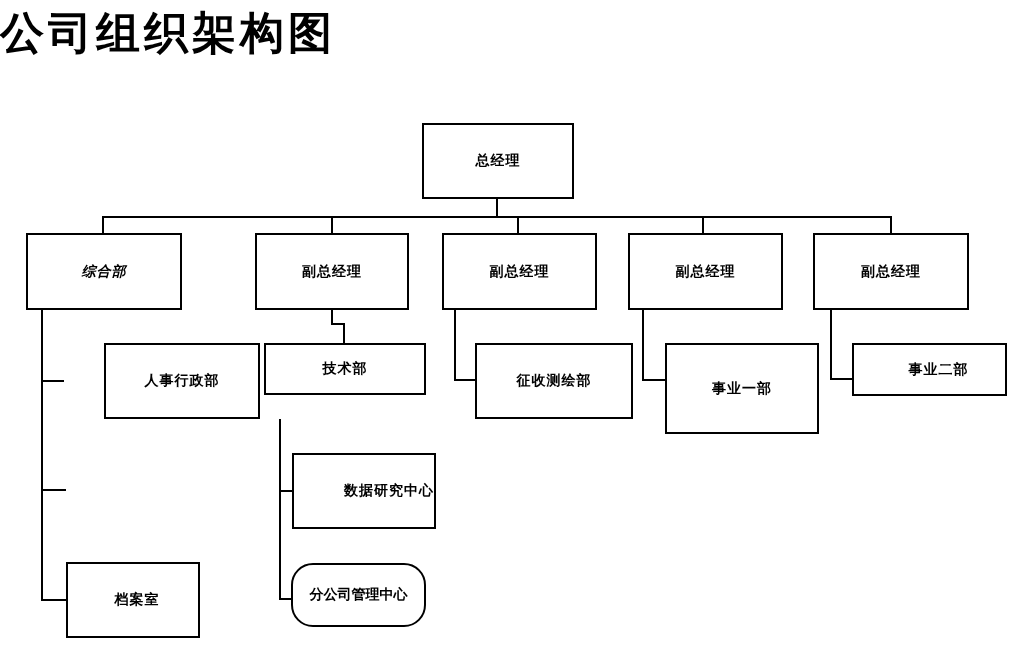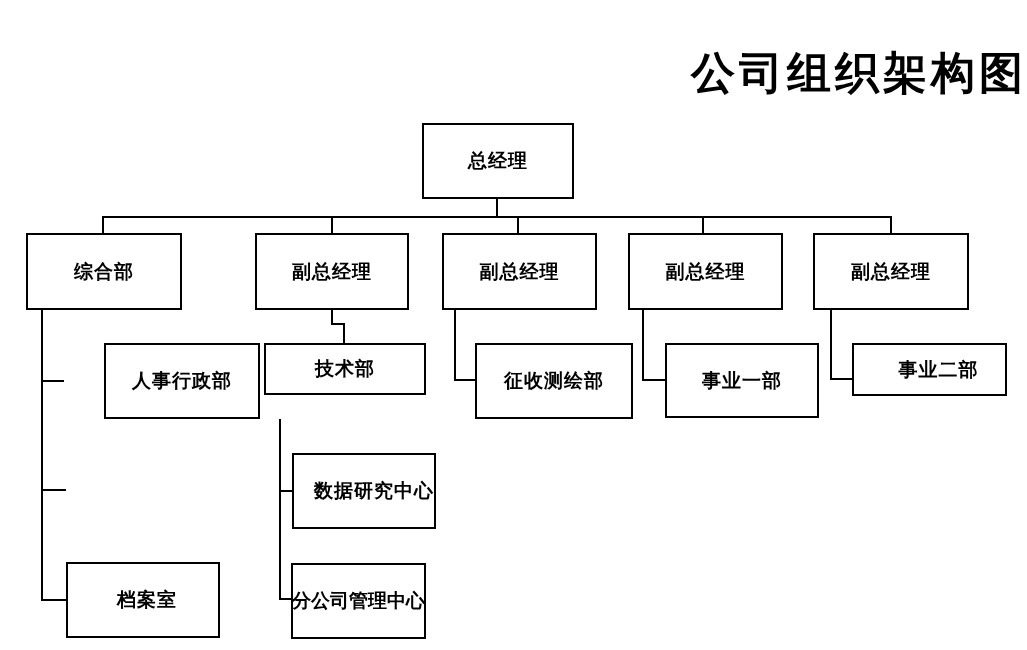--- a/index.html
+++ b/index.html
@@ -13,67 +13,66 @@
     height: 650px;
     background: #ffffff;
     overflow: hidden;
     font-family: "DejaVu Serif", "Liberation Serif", serif;
   }
   .diagram-title {
     position: absolute;
     top: 4px;
     left: 0;
     width: 100%;
-    text-align: right;
+    text-align: left;
     font-size: 44px;
     font-weight: bold;
     letter-spacing: 4px;
     color: #000000;
     font-family: "DejaVu Serif", "Liberation Serif", serif;
-    margin-top: 40px;
   }
   .node {
     position: absolute;
     box-sizing: border-box;
     border: 2px solid #000000;
     background: #ffffff;
     display: flex;
     align-items: center;
     justify-content: center;
   }
   .node-label {
-    font-size: 19px;
+    font-size: 14px;
     font-weight: bold;
     letter-spacing: 1px;
     color: #000000;
     white-space: nowrap;
   }
   .line {
     position: absolute;
     background: #000000;
   }
   .line.h { height: 2px; }
   .line.v { width: 2px; }
 
   
   #n-gm      { left: 422px; top: 123px; width: 152px; height: 76px; }
-  #n-zhb     { left:  26px; top: 233px; width: 156px; height: 77px; }
+  #n-zhb     { left:  26px; top: 233px; width: 156px; height: 77px; font-style: italic; }
   #n-vgm1    { left: 255px; top: 233px; width: 154px; height: 77px; }
   #n-vgm2    { left: 442px; top: 233px; width: 155px; height: 77px; }
   #n-vgm3    { left: 628px; top: 233px; width: 155px; height: 77px; }
   #n-vgm4    { left: 813px; top: 233px; width: 156px; height: 77px; }
   #n-rsxzb   { left:  64px; top: 343px; width: 156px; height: 76px; margin-left: 40px; }
   #n-jsb     { left: 264px; top: 343px; width: 162px; height: 52px; }
   #n-zcchb   { left: 475px; top: 343px; width: 158px; height: 76px; font-family: Liberation Mono, monospace; }
-  #n-syb1    { left: 665px; top: 343px; width: 154px; height: 75px; }
+  #n-syb1    { left: 665px; top: 343px; width: 154px; height: 91px; }
   #n-syb2    { left: 852px; top: 343px; width: 155px; height: 53px; padding-left: 18px; }
   #n-cwb     { left:  66px; top: 452px; width: 154px; height: 76px; }
-  #n-das     { left:  66px; top: 562px; width: 154px; height: 76px; padding-left: 8px; }
+  #n-das     { left:  66px; top: 562px; width: 134px; height: 76px; padding-left: 8px; }
   #n-sjyjzx  { left: 292px; top: 453px; width: 144px; height: 76px; justify-content: flex-end; }
-  #n-fgsglzx { left: 291px; top: 563px; width: 135px; height: 76px; }
+  #n-fgsglzx { left: 291px; top: 563px; width: 135px; height: 64px; border-radius: 22px; }
   #n-fgsglzx .node-label { letter-spacing: 0; }
 </style>
 </head>
 <body>
 
 <div class="stage">
 
   <div class="diagram-title">公司组织架构图</div>
 
   <div class="line v" style="left:496px; top:199px; height:19px;"></div>

